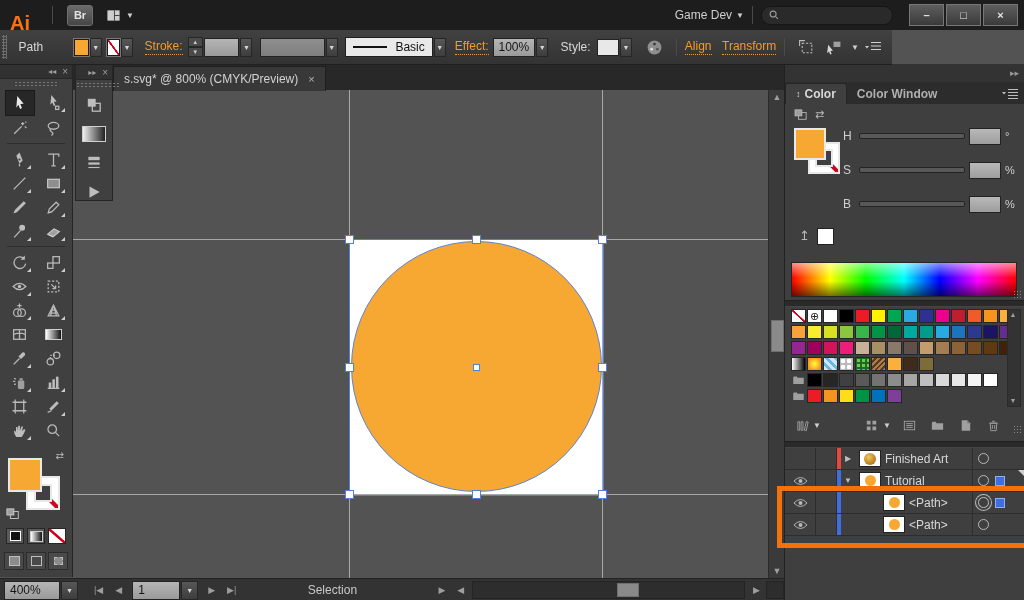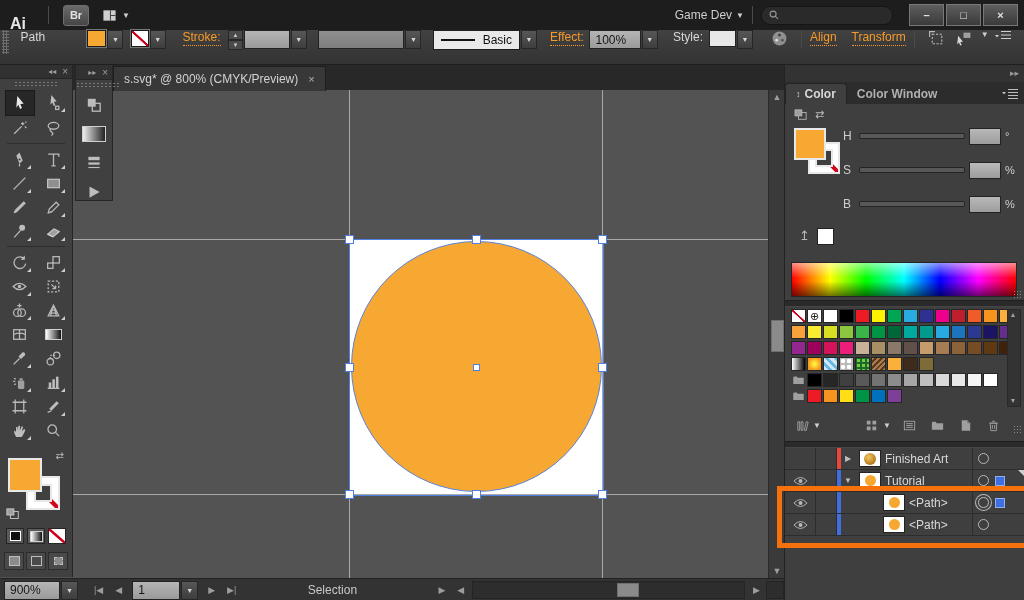--- a/index.html
+++ b/index.html
@@ -7,35 +7,35 @@
        font-family:"Liberation Sans","DejaVu Sans",sans-serif;
        font-size:12px;color:#d4d4d4;background:#535353;user-select:none;}
   .abs{position:absolute;}
   .row{display:flex;align-items:center;}
   .caret{font-size:8px;color:#cfcfcf;margin-left:4px;}
   .vsep{width:1px;height:18px;background:#4a4a4a;margin:0 8px;}
   svg{display:block;}
 
   
   #menubar{left:0;top:0;width:1024px;height:30px;background:#1d1d1d;display:flex;align-items:center;z-index:20;}
-  .ai-logo{color:#e5e5e5;font-weight:bold;font-size:16px;margin:17px 14px 0 10px;}
+  .ai-logo{color:#f97316;font-weight:bold;font-size:20px;margin:17px 14px 0 10px;}
   .menu-item{padding:0 11px;color:#d0d0d0;font-size:13px;cursor:default;}
   .br-btn{width:24px;height:19px;margin-left:6px;border:1px solid #6e6e6e;border-radius:3px;
           background:linear-gradient(#6a6a6a,#464646);color:#e2e2e2;font-size:11px;font-weight:bold;
           display:flex;align-items:center;justify-content:center;}
   .layout-btn{display:flex;align-items:center;margin-left:12px;}
   .workspace{display:flex;align-items:center;color:#cfcfcf;font-size:12px;}
   .searchbox{width:118px;height:17px;background:#2a2a2a;border:1px solid #151515;border-radius:9px;
              display:flex;align-items:center;padding:0 6px;}
   .winbtn{width:33px;height:20px;border:1px solid #777;background:linear-gradient(#5e5e5e,#3a3a3a);
           color:#e6e6e6;font-size:11px;font-weight:bold;display:flex;align-items:center;justify-content:center;margin-left:2px;}
 
   
-  #controlbar{left:0;top:30px;width:1024px;height:34px;background:linear-gradient(#414141,#333333);
-              border-bottom:1px solid #1f1f1f;display:flex;align-items:flex-start;z-index:20;}
+  #controlbar{left:0;top:30px;width:892px;height:34px;background:linear-gradient(#414141,#333333);
+              border-bottom:1px solid #1f1f1f;display:flex;align-items:center;z-index:20;}
   .grip{width:7px;height:24px;margin:0 6px 0 2px;
         background-image:radial-gradient(#6e6e6e 1px,transparent 1.2px);background-size:3px 3px;}
   .olink{color:#f79a28;border-bottom:1px dotted #f79a28;padding-bottom:1px;cursor:pointer;}
   .cb-label{color:#d8d8d8;margin:0 6px;}
   .swatch-fill{width:19px;height:15px;background:#f7a832;border:1px solid #1c1c1c;outline:1px solid #777;}
   .swatch-none{width:17px;height:15px;border:1px solid #1c1c1c;outline:1px solid #777;background:
      linear-gradient(to top right,#fff 44%,#d0021b 46%,#d0021b 54%,#fff 56%);}
   .dd-btn{width:15px;height:17px;background:linear-gradient(#575757,#3d3d3d);border:1px solid #262626;
           display:flex;align-items:center;justify-content:center;font-size:7px;color:#d6d6d6;margin-left:1px;}
   .field-light{height:17px;background:linear-gradient(#b5b5b5,#9a9a9a);border:1px solid #222;color:#161616;
@@ -841,21 +841,21 @@
               <span style="width:8px;"></span>
             </span>
           </div>
         </div>
 
     </div>
   </div>
 
   <div id="statusbar" class="abs">
     <span style="width:4px;"></span>
-    <span class="field-light" style="width:44px;">900%</span>
+    <span class="field-light" style="width:44px;">400%</span>
     <span class="dd-btn">▼</span>
     <span style="width:10px;"></span>
     <span class="sb-btn">|◀</span>
     <span class="sb-btn">◀</span>
     <span style="width:4px;"></span>
     <span class="field-light" style="width:36px;">1</span>
     <span class="dd-btn">▼</span>
     <span style="width:4px;"></span>
     <span class="sb-btn">▶</span>
     <span class="sb-btn">▶|</span>

